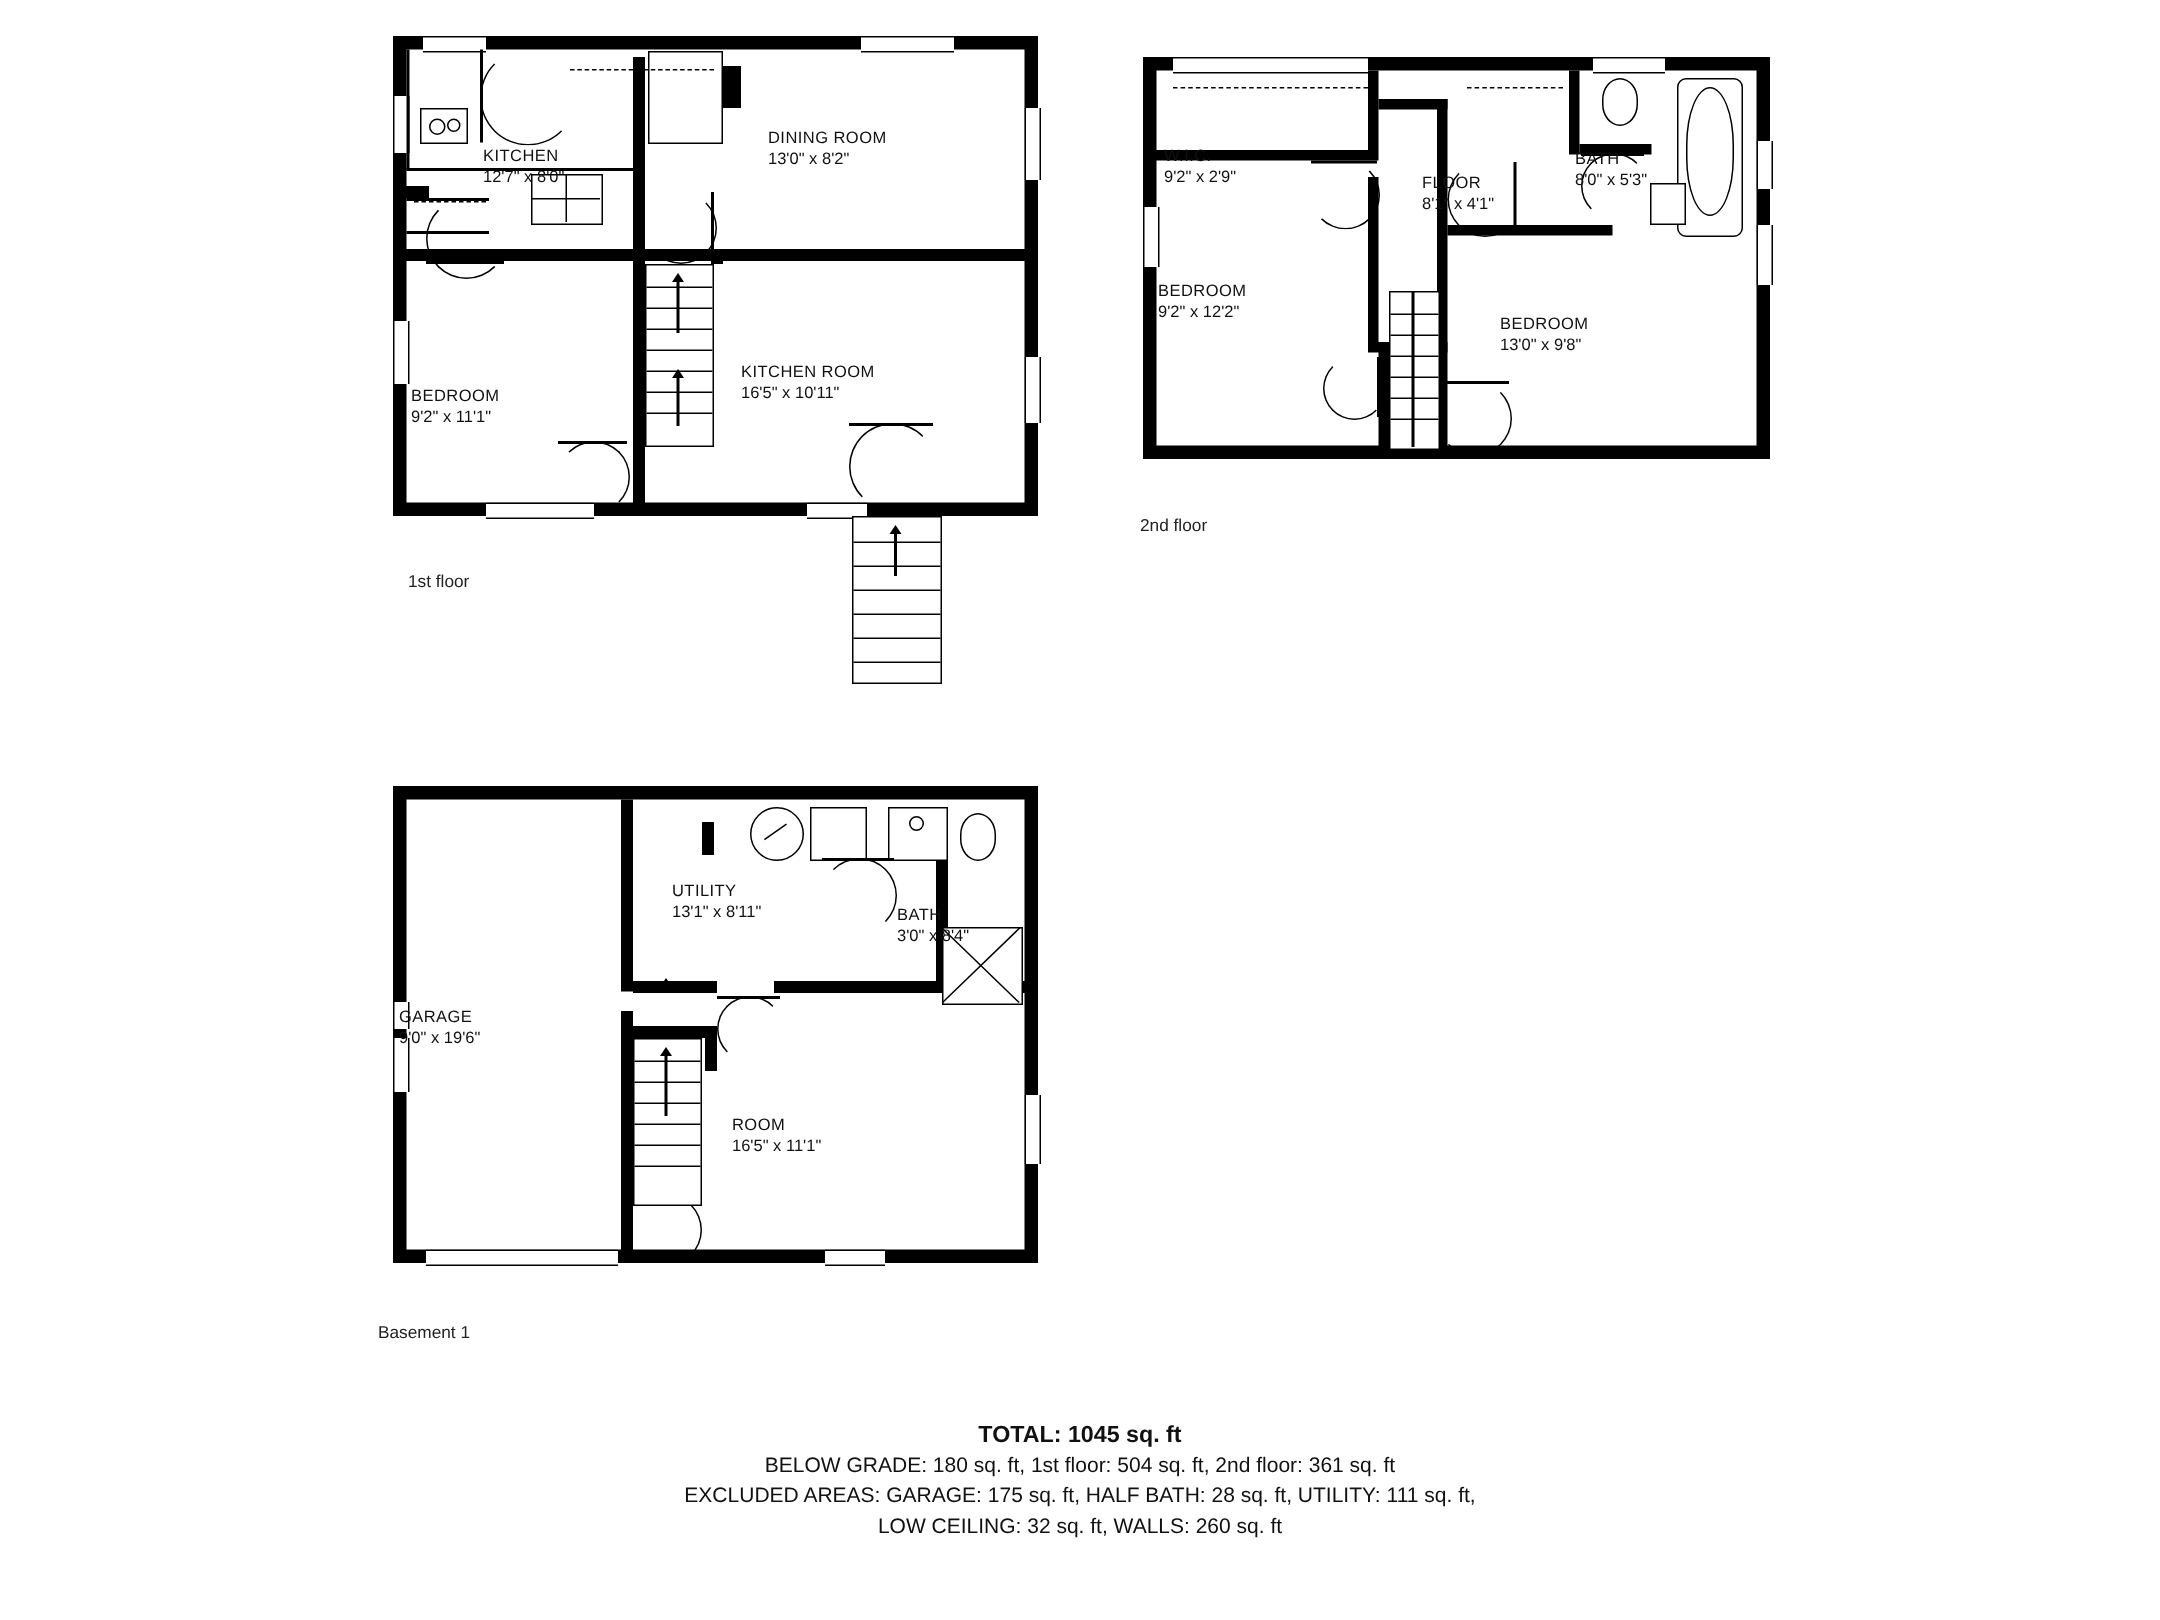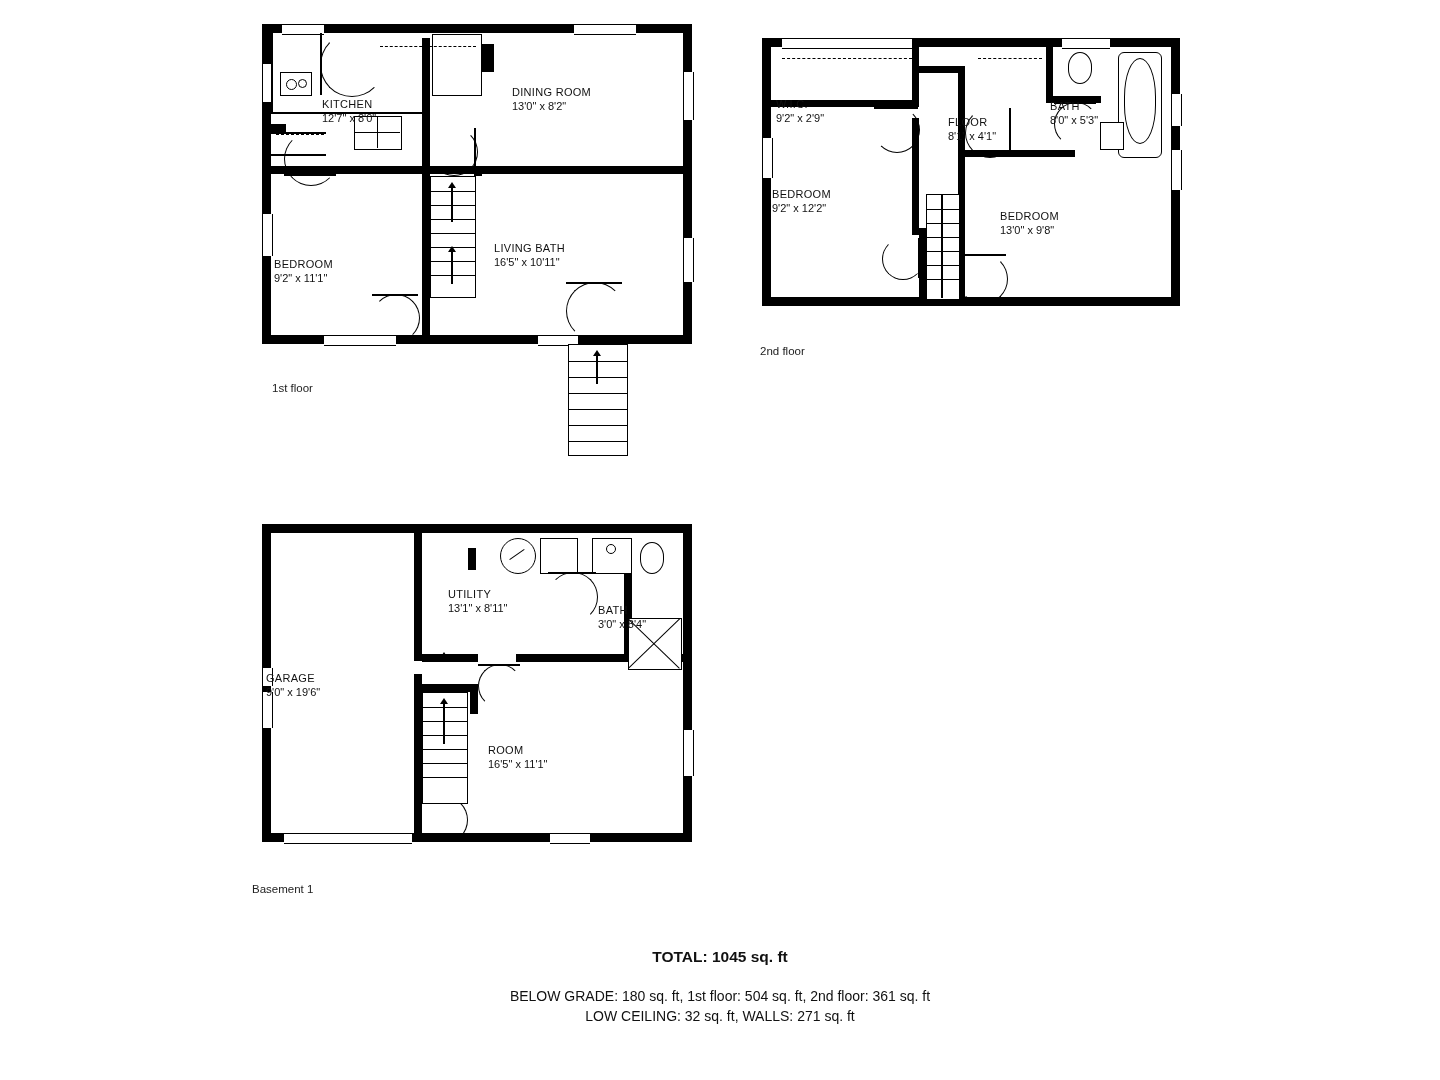--- a/index.html
+++ b/index.html
@@ -23,21 +23,21 @@
   .door-arc{position:absolute;border:1.2px solid #000;border-radius:50%;}
   .line{position:absolute;background:#000;}
   .fixture{position:absolute;border:1.2px solid #000;background:#fff;}
   .fixture.round{border-radius:50%;}
   .fixture.oval{border-radius:50%/45%;}
   .stair{position:absolute;border:1.4px solid #000;background:#fff;}
   .stair .tread{position:absolute;left:0;right:0;height:1px;background:#000;}
   .arrow{position:absolute;width:0;height:0;border-left:4px solid transparent;border-right:4px solid transparent;border-bottom:6px solid #000;}
   .dash{position:absolute;border-top:1px dashed #000;}
   .summary{position:absolute;left:0;right:0;text-align:center;}
-  .summary .total{font-size:15.5px;font-weight:bold;margin-bottom:20px;}
+  .summary .total{font-size:15.5px;font-weight:bold;margin-bottom:0;}
   .summary .ln{font-size:14px;line-height:1.45;}
   .summary .fine{font-size:9.5px;letter-spacing:.15px;margin-top:10px;color:#111;}
 </style>
 </head>
 <body>
 
 <div class="plan" style="left:262px;top:24px;width:430px;height:320px;">
 
   <div class="wall" style="left:0;top:0;width:430px;height:9px;"></div>
   <div class="wall" style="left:0;top:311px;width:430px;height:9px;"></div>
@@ -120,21 +120,21 @@
   </div>
   <div class="room" style="left:250px;top:62px;width:160px;">
     <div class="name">DINING ROOM</div>
     <div class="dim">13'0" x 8'2"</div>
   </div>
   <div class="room" style="left:12px;top:234px;width:150px;">
     <div class="name">BEDROOM</div>
     <div class="dim">9'2" x 11'1"</div>
   </div>
   <div class="room" style="left:232px;top:218px;width:180px;">
-    <div class="name">LIVING BATH</div>
+    <div class="name">KITCHEN ROOM</div>
     <div class="dim">16'5" x 10'11"</div>
   </div>
 </div>
 <div class="floor-label" style="left:272px;top:382px;">1st floor</div>
 
 <div class="plan" style="left:762px;top:38px;width:418px;height:268px;">
   <div class="wall" style="left:0;top:0;width:418px;height:9px;"></div>
   <div class="wall" style="left:0;top:259px;width:418px;height:9px;"></div>
   <div class="wall" style="left:0;top:0;width:9px;height:268px;"></div>
   <div class="wall" style="left:409px;top:0;width:9px;height:268px;"></div>
@@ -273,14 +273,15 @@
   <div class="room" style="left:226px;top:220px;width:168px;">
     <div class="name">ROOM</div>
     <div class="dim">16'5" x 11'1"</div>
   </div>
 </div>
 <div class="floor-label" style="left:252px;top:883px;">Basement 1</div>
 
 <div class="summary" style="top:948px;">
   <div class="total">TOTAL: 1045 sq. ft</div>
   <div class="ln">BELOW GRADE: 180 sq. ft, 1st floor: 504 sq. ft, 2nd floor: 361 sq. ft</div>
-  <div class="ln">LOW CEILING: 32 sq. ft, WALLS: 271 sq. ft</div>
+  <div class="ln">EXCLUDED AREAS: GARAGE: 175 sq. ft, HALF BATH: 28 sq. ft, UTILITY: 111 sq. ft,</div>
+  <div class="ln">LOW CEILING: 32 sq. ft, WALLS: 260 sq. ft</div>
 </div>
 
 </body></html>

